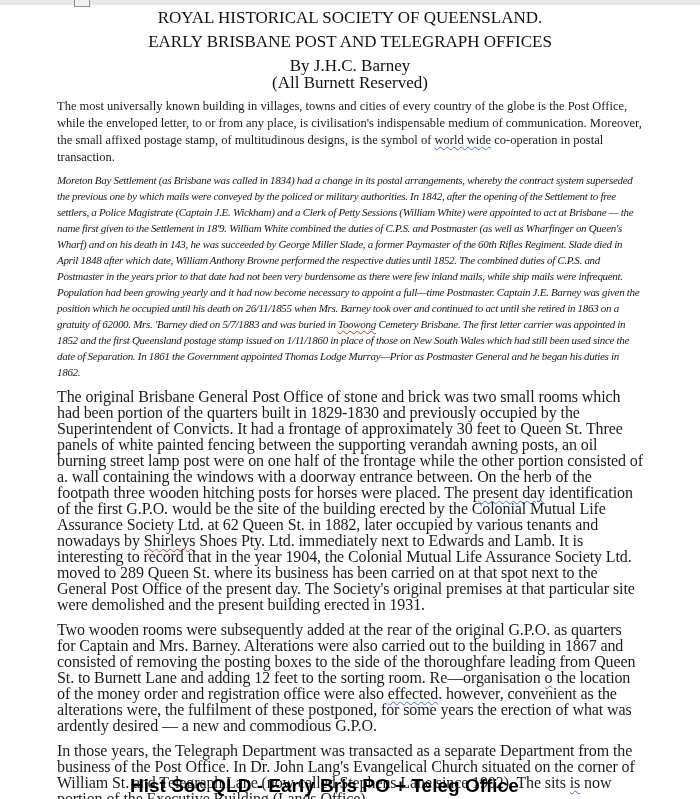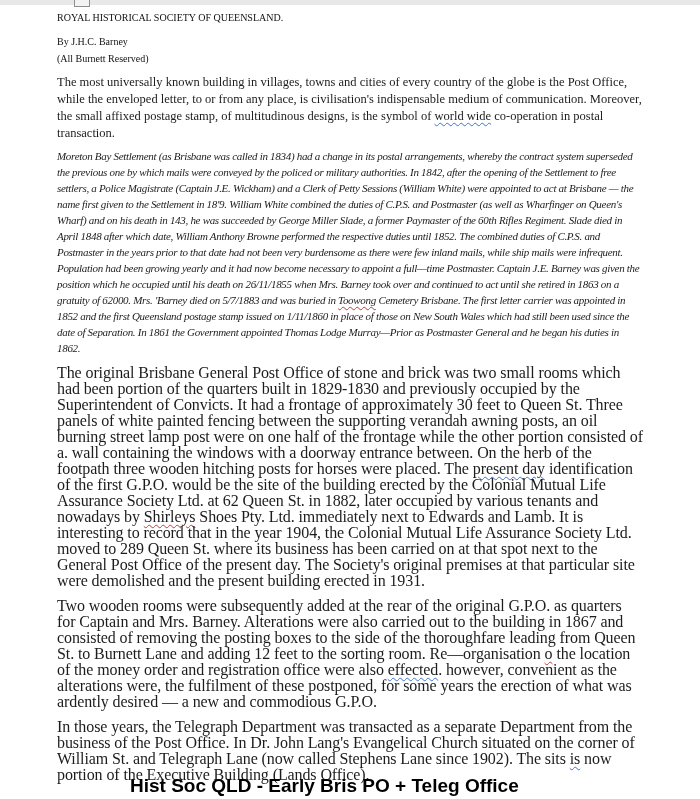--- a/index.html
+++ b/index.html
@@ -32,21 +32,22 @@
   .page {
     position: absolute;
     top: 5px; left: 0;
     width: 700px; height: 794px;
     padding: 0 57px;
     box-sizing: border-box;
     color: #1c1c1c;
     overflow: hidden;
   }
   .title-line {
-    font-size: 10px;
+    text-align: center;
+    font-size: 17px;
     line-height: 17px;
     color: #111111;
     white-space: nowrap;
   }
   .t1 { margin-top: 4px; }
   .t2 { margin-top: 7px; }
   .t3 { margin-top: 7px; }
   .t4 { margin-top: 7px; }
   .t5 { margin-top: 0; }
   .para { margin: 0; text-align: left; }
@@ -84,20 +85,21 @@
 
 <div class="viewer">
 
   <div class="topbar">
     <div class="topbox"></div>
   </div>
 
   <div class="page">
 
     <div class="title-line t1">ROYAL HISTORICAL SOCIETY OF QUEENSLAND.</div>
+    <div class="title-line t3">EARLY BRISBANE POST AND TELEGRAPH OFFICES</div>
     <div class="title-line t4">By J.H.C. Barney</div>
     <div class="title-line t5">(All Burnett Reserved)</div>
 
     <p class="para p1"><span>The most universally known building in villages, towns and cities of every country of the globe is the Post Office, while the enveloped letter, to or from any place, is civilisation's indispensable medium of communication. Moreover, the small affixed postage stamp, of multitudinous designs, is the symbol of </span><span class="mark-grammar">world wide</span><span> co-operation in postal transaction.</span></p>
 
     <p class="para p2"><span>Moreton Bay Settlement (as Brisbane was called in 1834) had a change in its postal arrangements, whereby the contract system superseded the previous one by which mails were conveyed by the policed or military authorities. In 1842, after the opening of the Settlement to free settlers, a Police Magistrate (Captain J.E. Wickham) and a Clerk of Petty Sessions (William White) were appointed to act at Brisbane — the name first given to the Settlement in 18'9. William White combined the duties of C.P.S. and Postmaster (as well as Wharfinger on Queen's Wharf) and on his death in 143, he was succeeded by George Miller Slade, a former Paymaster of the 60th Rifles Regiment. Slade died in April 1848 after which date, William Anthony Browne performed the respective duties until 1852. The combined duties of C.P.S. and Postmaster in the years prior to that date had not been very burdensome as there were few inland mails, while ship mails were infrequent. Population had been growing yearly and it had now become necessary to appoint a full—time Postmaster. Captain J.E. Barney was given the position which he occupied until his death on 26/11/1855 when Mrs. Barney took over and continued to act until she retired in 1863 on a gratuity of 62000. Mrs. 'Barney died on 5/7/1883 and was buried in </span><span class="mark-spell">Toowong</span><span> Cemetery Brisbane. The first letter carrier was appointed in 1852 and the first Queensland postage stamp issued on 1/11/1860 in place of those on New South Wales which had still been used since the date of Separation. In 1861 the Government appointed Thomas Lodge Murray—Prior as Postmaster General and he began his duties in 1862.</span></p>
 
     <p class="para p3"><span>The original Brisbane General Post Office of stone and brick was two small rooms which had been portion of the quarters built in 1829-1830 and previously occupied by the Superintendent of Convicts. It had a frontage of approximately 30 feet to Queen St. Three panels of white painted fencing between the supporting verandah awning posts, an oil burning street lamp post were on one half of the frontage while the other portion consisted of a. wall containing the windows with a doorway entrance between. On the herb of the footpath three wooden hitching posts for horses were placed. The </span><span class="mark-grammar">present day</span><span> identification of the first G.P.O. would be the site of the building erected by the Colonial Mutual Life Assurance Society Ltd. at 62 Queen St. in 1882, later occupied by various tenants and nowadays by </span><span class="mark-spell">Shirleys</span><span> Shoes Pty. Ltd. immediately next to Edwards and Lamb. It is interesting to record that in the year 1904, the Colonial Mutual Life Assurance Society Ltd. moved to 289 Queen St. where its business has been carried on at that spot next to the General Post Office of the present day. The Society's original premises at that particular site were demolished and the present building erected in 1931.</span></p>
 
     <p class="para p4"><span>Two wooden rooms were subsequently added at the rear of the original G.P.O. as quarters for Captain and Mrs. Barney. Alterations were also carried out to the building in 1867 and consisted of removing the posting boxes to the side of the thoroughfare leading from Queen St. to Burnett Lane and adding 12 feet to the sorting room. Re—organisation </span><span class="mark-spell">o</span><span> the location of the money order and registration office were also </span><span class="mark-grammar">effected</span><span>. however, convenient as the alterations were, the fulfilment of these postponed, for some years the erection of what was ardently desired — a new and commodious G.P.O.</span></p>

